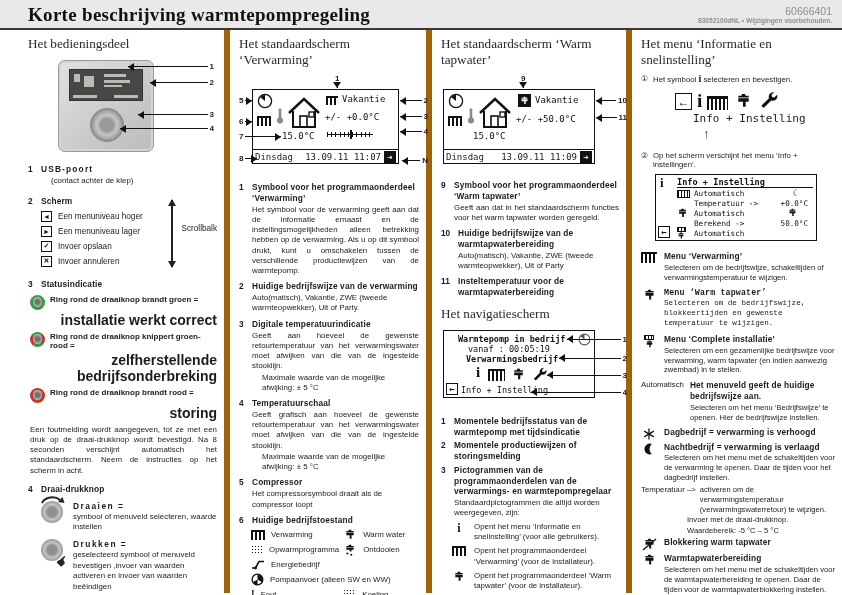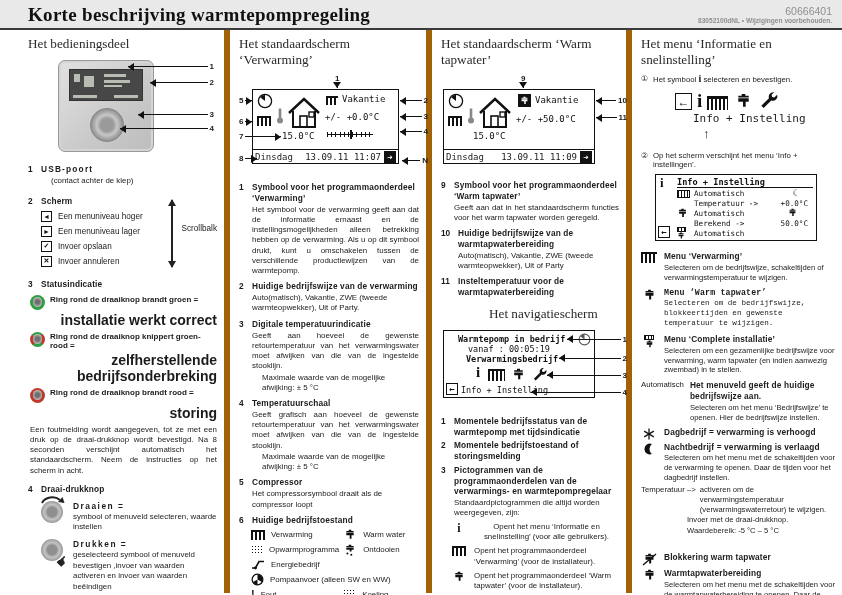--- a/index.html
+++ b/index.html
@@ -492,21 +492,21 @@
           <div class="itext" style="text-align:left;">Auto(matisch), Vakantie, ZWE (tweede warmteopwekker), Uit of Party</div>
         </div>
         </div>
       <div class="item">
           <span class="inum" style="min-width:12px;">11</span>
         <div class="ibody">
             <div class="ititle">Insteltemperatuur voor de warmtapwaterbereiding</div>
           </div>
         </div>
 
-      <h2 class="sec-title" style="margin-top:8px;margin-left:48px;">Het navigatiescherm</h2>
+      <h2 class="sec-title" style="margin-top:8px;">Het navigatiescherm</h2>
 
       <div class="fig" style="height:82px;">
         <div class="lcd" style="left:2px;top:2px;width:152px;height:68px;font-size:8.5px;">
           <span class="t" style="left:14px;top:3px;font-weight:bold;font-size:8.5px;">Warmtepomp in bedrijf</span>
           <svg style="position:absolute;right:3px;top:2px;" width="13" height="13" viewBox="0 0 16 16">
             <circle cx="8" cy="8" r="6.6" fill="none" stroke="#555" stroke-width="1.3"></circle>
               <path d="M8 8 L3.2 4.2 A6.2 6.2 0 0 1 8 1.8 Z" fill="#555"></path>
             </svg>
           <span class="t" style="left:24px;top:13px;font-size:8.5px;">vanaf : 00:05:19</span>
           <span class="t" style="left:22px;top:23px;font-weight:bold;font-size:8.5px;">Verwarmingsbedrijf</span>
@@ -543,37 +543,37 @@
 
       <div class="item" style="margin-bottom:3px;">
           <span class="inum">1</span>
         <div class="ibody">
             <div class="ititle">Momentele bedrijfsstatus van de warmtepomp met tijdsindicatie</div>
           </div>
         </div>
       <div class="item" style="margin-bottom:3px;">
           <span class="inum">2</span>
         <div class="ibody">
-            <div class="ititle">Momentele bedrijfstoestand of storingsmelding</div>
+            <div class="ititle">Momentele productiewijzen of storingsmelding</div>
           </div>
         </div>
       <div class="item" style="margin-bottom:2px;">
           <span class="inum">3</span>
         <div class="ibody">
           <div class="ititle">Pictogrammen van de programmaonderdelen van de verwarmings- en warmtepompregelaar</div>
           <div class="itext" style="text-align:left;">Standaardpictogrammen die altijd worden weergegeven, zijn:</div>
         </div>
         </div>
 
       <div style="margin-left:10px;">
         <div class="menurow" style="margin-bottom:3px;">
           <span class="micon">
               <span class="infoI" style="font-size:12px;">i</span>
             </span>
-          <div class="itext" style="text-align:center;flex:1;">Opent het menu ‘Informatie en snelinstelling’ (voor alle gebruikers).</div>
+          <div class="itext" style="text-align:left;flex:1;">Opent het menu ‘Informatie en snelinstelling’ (voor alle gebruikers).</div>
         </div>
         <div class="menurow" style="margin-bottom:3px;">
           <span class="micon">
               <span class="ic-rad"></span>
             </span>
           <div class="itext" style="text-align:left;flex:1;">Opent het programmaonderdeel ‘Verwarming’ (voor de installateur).</div>
         </div>
         <div class="menurow" style="margin-bottom:3px;">
           <span class="micon">
               <svg width="14" height="12" viewBox="0 0 16 14">
@@ -716,21 +716,21 @@
             <svg width="10" height="12" viewBox="0 0 12 14">
               <path fill="#111" d="M9.5 1A6.5 6.5 0 1 0 9.5 13 7.6 7.6 0 0 1 9.5 1z"></path>
             </svg>
           </span>
         <div style="flex:1;">
           <div class="ititle">Nachtbedrijf = verwarming is verlaagd</div>
           <div class="itext" style="text-align:left;">Selecteren om het menu met de schakeltijden voor de verwarming te openen. Daar de tijden voor het dagbedrijf instellen.</div>
         </div>
       </div>
 
-      <div style="margin-bottom:16px;">
+      <div style="margin-bottom:1px;">
         <div style="display:flex;gap:4px;">
           <span class="c4term">Temperatuur –&gt;</span>
           <span class="itext" style="flex:1;text-align:left;margin-top:0;">activeren om de verwarmingstemperatuur (verwarmingswaterretour) te wijzigen.</span>
         </div>
         <div class="inote" style="padding-left:46px;">Invoer met de draai-drukknop.</div>
         <div class="inote" style="padding-left:46px;">Waardebereik: -5 °C – 5 °C</div>
       </div>
 
       <div class="menurow" style="margin-bottom:2px;">
         <span class="micon">

